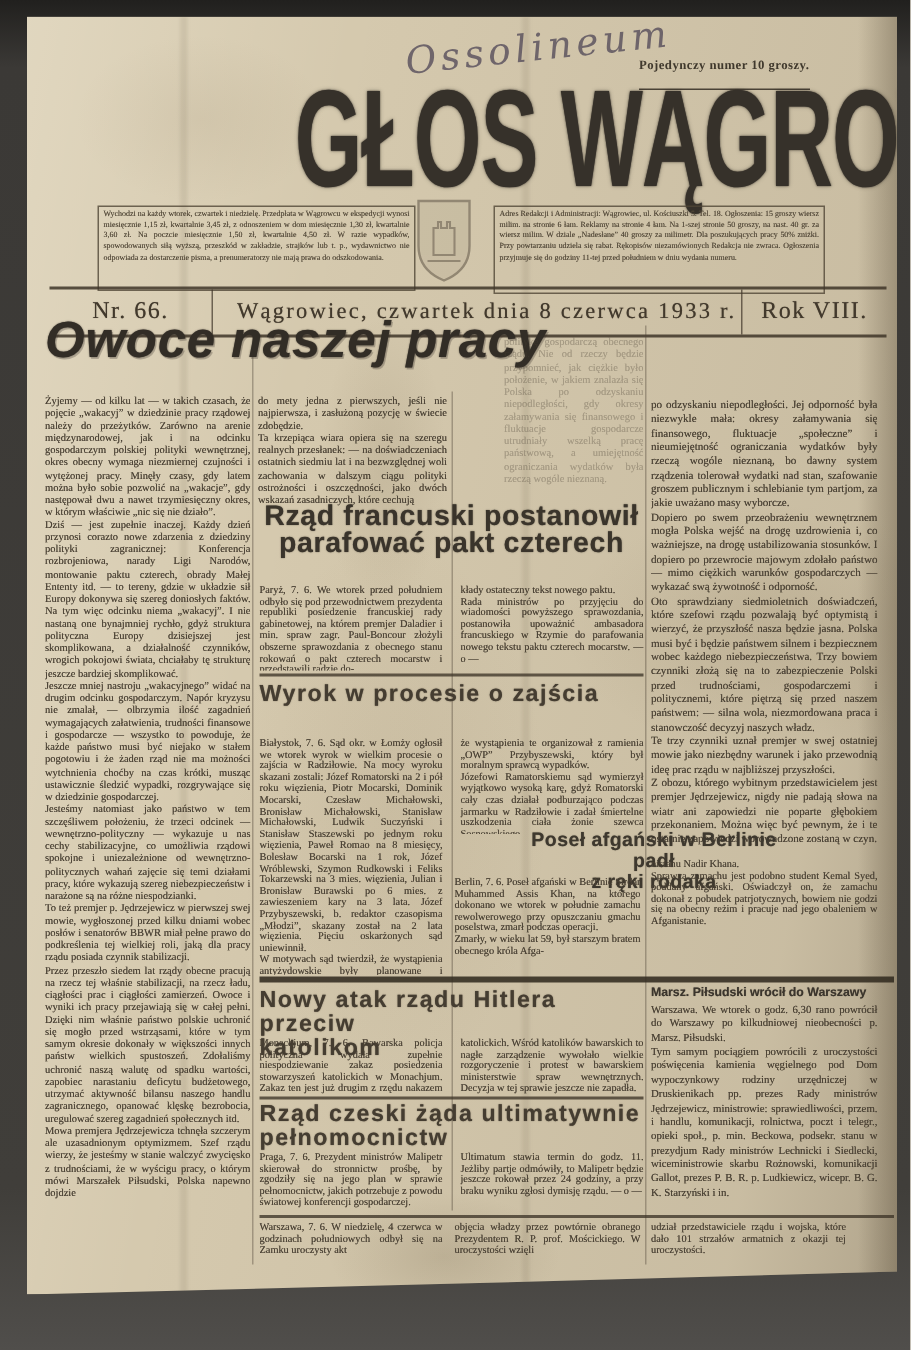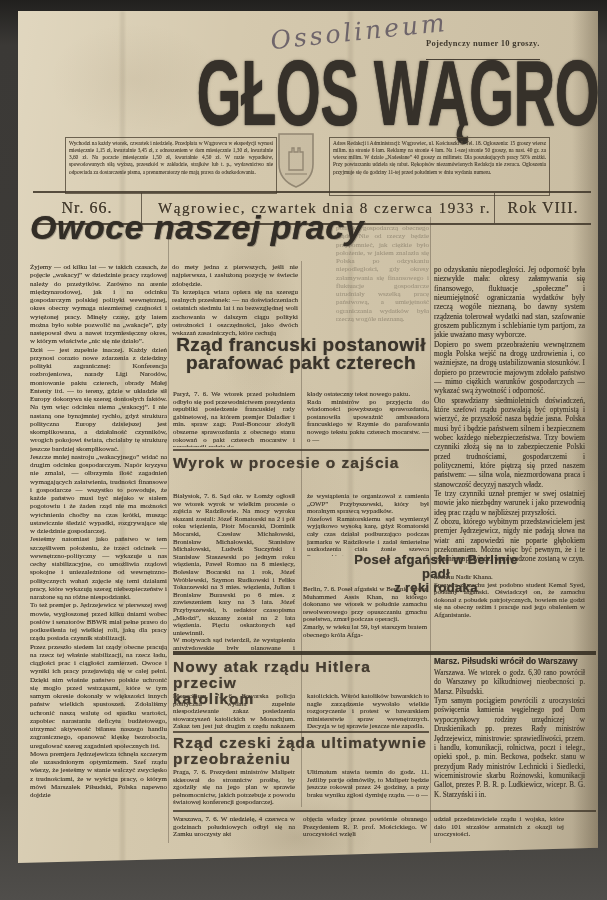--- a/index.html
+++ b/index.html
@@ -163,21 +163,21 @@
     <div class="abs h-spaced" style="left:155px;top:648px;width:256px;">
       <span class="l">Nowy atak rządu Hitlera przeciw</span>
       <span class="l">katolikom</span>
     </div>
     <div class="abs body body-m ink" style="left:155px;top:681px;width:122px;height:38px;">Monachjum, 7. 6. Bawarska policja polityczna wydała zupełnie niespodziewanie zakaz posiedzenia stowarzyszeń katolickich w Monachjum. Zakaz ten jest już drugim z rzędu nakazem odbycia manifestacyj</div>
     <div class="abs body body-m ink" style="left:289px;top:681px;width:122px;height:38px;">katolickich. Wśród katolików bawarskich to nagłe zarządzenie wywołało wielkie rozgoryczenie i protest w bawarskiem ministerstwie spraw wewnętrznych. Decyzja w tej sprawie jeszcze nie zapadła.</div>
     <div class="abs hrule" style="left:155px;top:720px;width:256px;height:2px;"></div>
 
     <div class="abs h-spaced" style="left:155px;top:724px;width:256px;">
       <span class="l">Rząd czeski żąda ultimatywnie</span>
-      <span class="l">przeobrażeniu</span>
+      <span class="l">pełnomocnictw</span>
     </div>
     <div class="abs body body-m ink" style="left:155px;top:757px;width:122px;height:40px;">Praga, 7. 6. Prezydent ministrów Malipetr skierował do stronnictw prośbę, by zgodziły się na jego plan w sprawie pełnomocnictw, jakich potrzebuje z powodu światowej konferencji gospodarczej.</div>
     <div class="abs body body-m ink" style="left:289px;top:757px;width:122px;height:40px;">Ultimatum stawia termin do godz. 11. Jeżliby partje odmówiły, to Malipetr będzie jeszcze rokował przez 24 godziny, a przy braku wyniku zgłosi dymisję rządu.   — o —</div>
 
     <div class="abs h-small" style="left:416px;top:646px;width:151px;">Marsz. Piłsudski wrócił do Warszawy</div>
     <div class="abs body body-p ink" style="left:416px;top:658px;width:151px;height:138px;">Warszawa. We wtorek o godz. 6,30 rano powrócił do Warszawy po kilkudniowej nieobecności p. Marsz. Piłsudski.
 Tym samym pociągiem powrócili z uroczystości poświęcenia kamienia węgielnego pod Dom wypoczynkowy rodziny urzędniczej w Druskienikach pp. prezes Rady ministrów Jędrzejewicz, ministrowie: sprawiedliwości, przem. i handlu, komunikacji, rolnictwa, poczt i telegr., opieki społ., p. min. Beckowa, podsekr. stanu w prezydjum Rady ministrów Lechnicki i Siedlecki, wiceministrowie skarbu Rożnowski, komunikacji Gallot, prezes P. B. R. p. Ludkiewicz, wicepr. B. G. K. Starzyński i in.</div>
 
     <div class="abs hrule" style="left:155px;top:799px;width:423px;height:2px;"></div>
 

